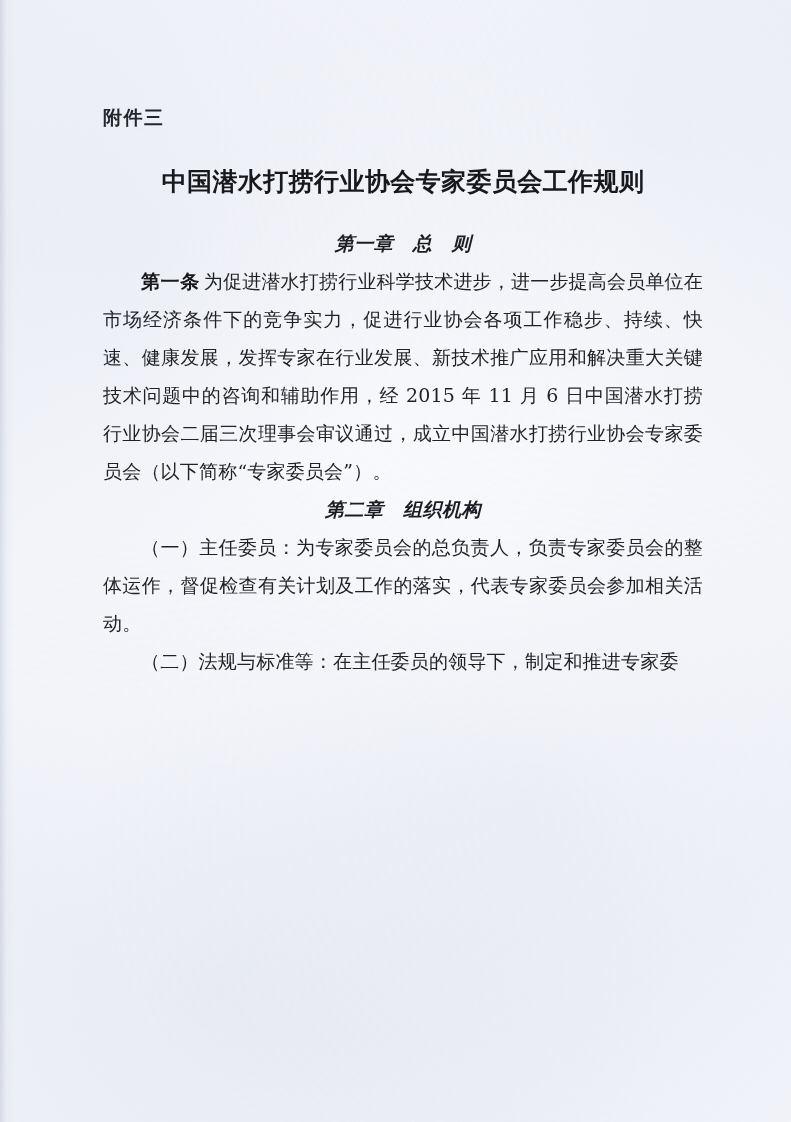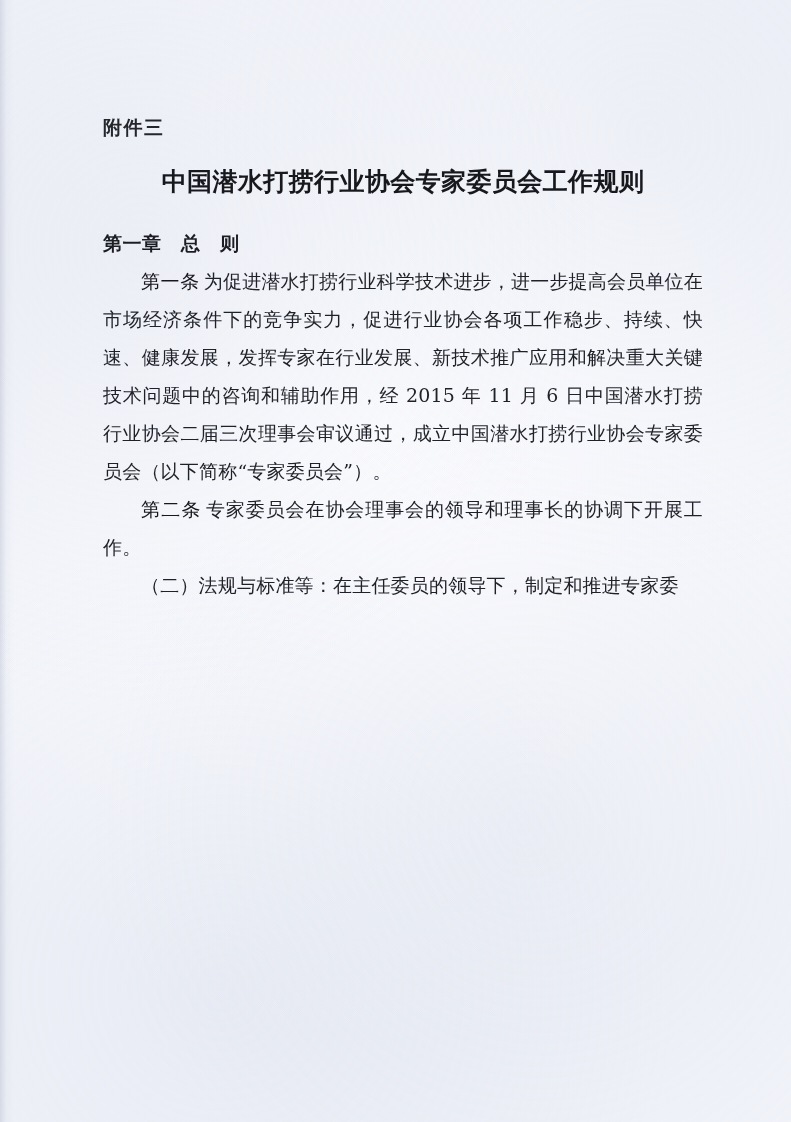--- a/index.html
+++ b/index.html
@@ -51,21 +51,21 @@
     position: absolute;
     left: 103px;
     top: 0;
     width: 600px;
     z-index: 2;
   }
 
   .attachment-label {
     position: absolute;
     left: 0;
-    top: 115px;
+    top: 105px;
     font-size: 19px;
     font-weight: 700;
     color: #24262c;
     letter-spacing: 1.5px;
     font-family: "DejaVu Sans", "Liberation Sans", sans-serif;
     white-space: nowrap;
   }
 
   .doc-title {
     position: absolute;
@@ -82,44 +82,46 @@
   }
 
   .body-flow {
     position: absolute;
     left: 0;
     top: 224px;
     width: 600px;
   }
 
   .chapter {
+    text-align: center;
     font-size: 19px;
     font-weight: 700;
     color: #1b1d23;
     letter-spacing: 0.5px;
     line-height: 38px;
     height: 38px;
     margin: 0;
     white-space: pre;
+    font-style: italic;
   }
 
   .para {
     font-size: 19px;
     line-height: 38px;
     color: #1f2128;
     margin: 0;
     text-align: justify;
     text-align-last: left;
     text-indent: 2em;
     letter-spacing: 0.2px;
     word-break: break-all;
   }
 
   .art-label {
-    font-weight: 400;
+    font-weight: 700;
     color: #15171c;
     margin-right: 4px;
     letter-spacing: 0.6px;
   }
 </style>
 </head>
 <body>
 
 <div class="page"></div>
 
@@ -128,22 +130,23 @@
   <div class="attachment-label">附件三</div>
 
   <div class="doc-title">中国潜水打捞行业协会专家委员会工作规则</div>
 
   <div class="body-flow">
 
     <h2 class="chapter">第一章　总　则</h2>
 
     <p class="para"><span class="art-label">第一条</span><span>为促进潜水打捞行业科学技术进步，进一步提高会员单位在市场经济条件下的竞争实力，促进行业协会各项工作稳步、持续、快速、健康发展，发挥专家在行业发展、新技术推广应用和解决重大关键技术问题中的咨询和辅助作用，经 2015 年 11 月 6 日中国潜水打捞行业协会二届三次理事会审议通过，成立中国潜水打捞行业协会专家委员会（以下简称“专家委员会”）。</span></p>
 
-    <p class="para"><span class="art-label">第二条</span><span>专家委员会在协会理事会的领导和理事长的协调下开展工作。</span></p>
+
+    <h2 class="chapter">第二章　组织机构</h2>
 
 
 
-
+    <p class="para">（一）主任委员：为专家委员会的总负责人，负责专家委员会的整体运作，督促检查有关计划及工作的落实，代表专家委员会参加相关活动。</p>
 
     <p class="para">（二）法规与标准等：在主任委员的领导下，制定和推进专家委</p>
 
   </div>
 </div>
 
 </body></html>

